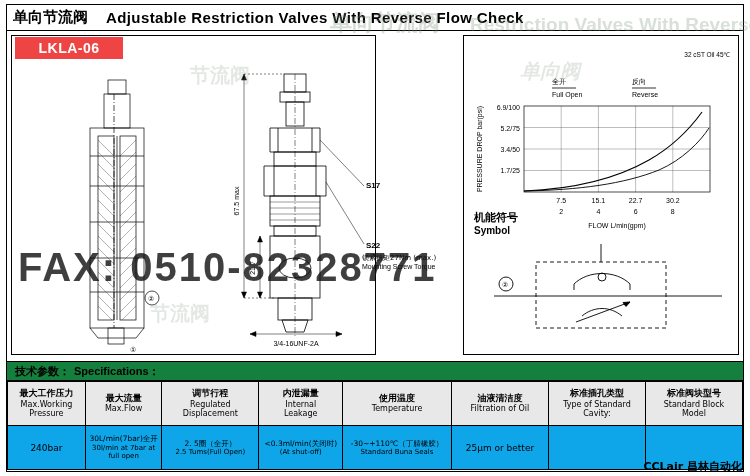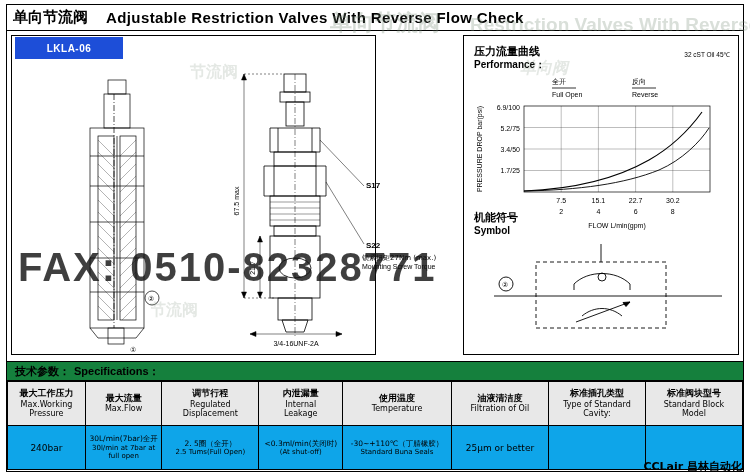--- a/index.html
+++ b/index.html
@@ -36,22 +36,22 @@
   .hdr-en {
     font-size: 15px; font-weight: bold;
     letter-spacing: 0.4px;
     margin-left: 14px;
   }
   
   .model-box {
     position: absolute;
     left: 8px; top: 32px;
     width: 108px; height: 22px;
-    background: #1d4ed8; color: #fff;
-    font-size: 10px; font-weight: bold;
+    background: #ef4444; color: #fff;
+    font-size: 14px; font-weight: bold;
     display: flex; align-items: center; justify-content: center;
     letter-spacing: 0.5px;
     z-index: 5;
   }
   
   .main {
     position: absolute;
     left: 0; top: 26px; width: 100%; height: 330px;
   }
   .left-panel {
@@ -104,21 +104,21 @@
     position: absolute;
     left: 492px; top: 30px;
     font-size: 19px; font-weight: bold;
     color: rgba(120,140,120,0.30);
     white-space: nowrap;
   }
   .wm-ghost {
     position: absolute;
     font-family: "DejaVu Sans", sans-serif;
     color: rgba(130,150,130,0.22);
-    font-size: 16px; font-weight: bold;
+    font-size: 20px; font-weight: bold;
     white-space: nowrap;
   }
   .wm-g1 { left: 190px; top: 62px; }
   .wm-g2 { left: 520px; top: 58px; font-style: italic; }
   .wm-g3 { left: 150px; top: 300px; }
 
   
   svg { display: block; }
   .lbl { font-family: "Liberation Sans", sans-serif; font-size: 7px; fill: #000; }
   .lbl-cn { font-family: "DejaVu Sans", sans-serif; font-size: 7px; fill: #000; }
@@ -330,24 +330,20 @@
             <line x1="238" y1="298" x2="330" y2="298"></line>
             <path d="M238 298 l6 -2.5 l0 5 z" fill="#000"></path>
             <path d="M330 298 l-6 -2.5 l0 5 z" fill="#000"></path>
           </g>
           <text class="lbl" x="284" y="310" text-anchor="middle">3/4-16UNF-2A</text>
         </svg>
       </div>
     </div>
 
     <div class="right-panel">
-      <div class="perf-title">
-        <div class="cn">压力流量曲线</div>
-        <div class="en">Performance：</div>
-      </div>
       <div class="perf-note">32 cST Oil 45℃</div>
 
       <svg class="perf-chart" width="274" height="165" viewBox="0 0 274 165" style="position:absolute; left:0; top:36px;">
 
         <g stroke="#000" stroke-width="0.8">
           <line x1="88" y1="16" x2="112" y2="16"></line>
           <line x1="168" y1="16" x2="192" y2="16"></line>
         </g>
         <text class="lbl-cn" x="88" y="12">全开</text>
         <text class="lbl" x="88" y="25">Full Open</text>

